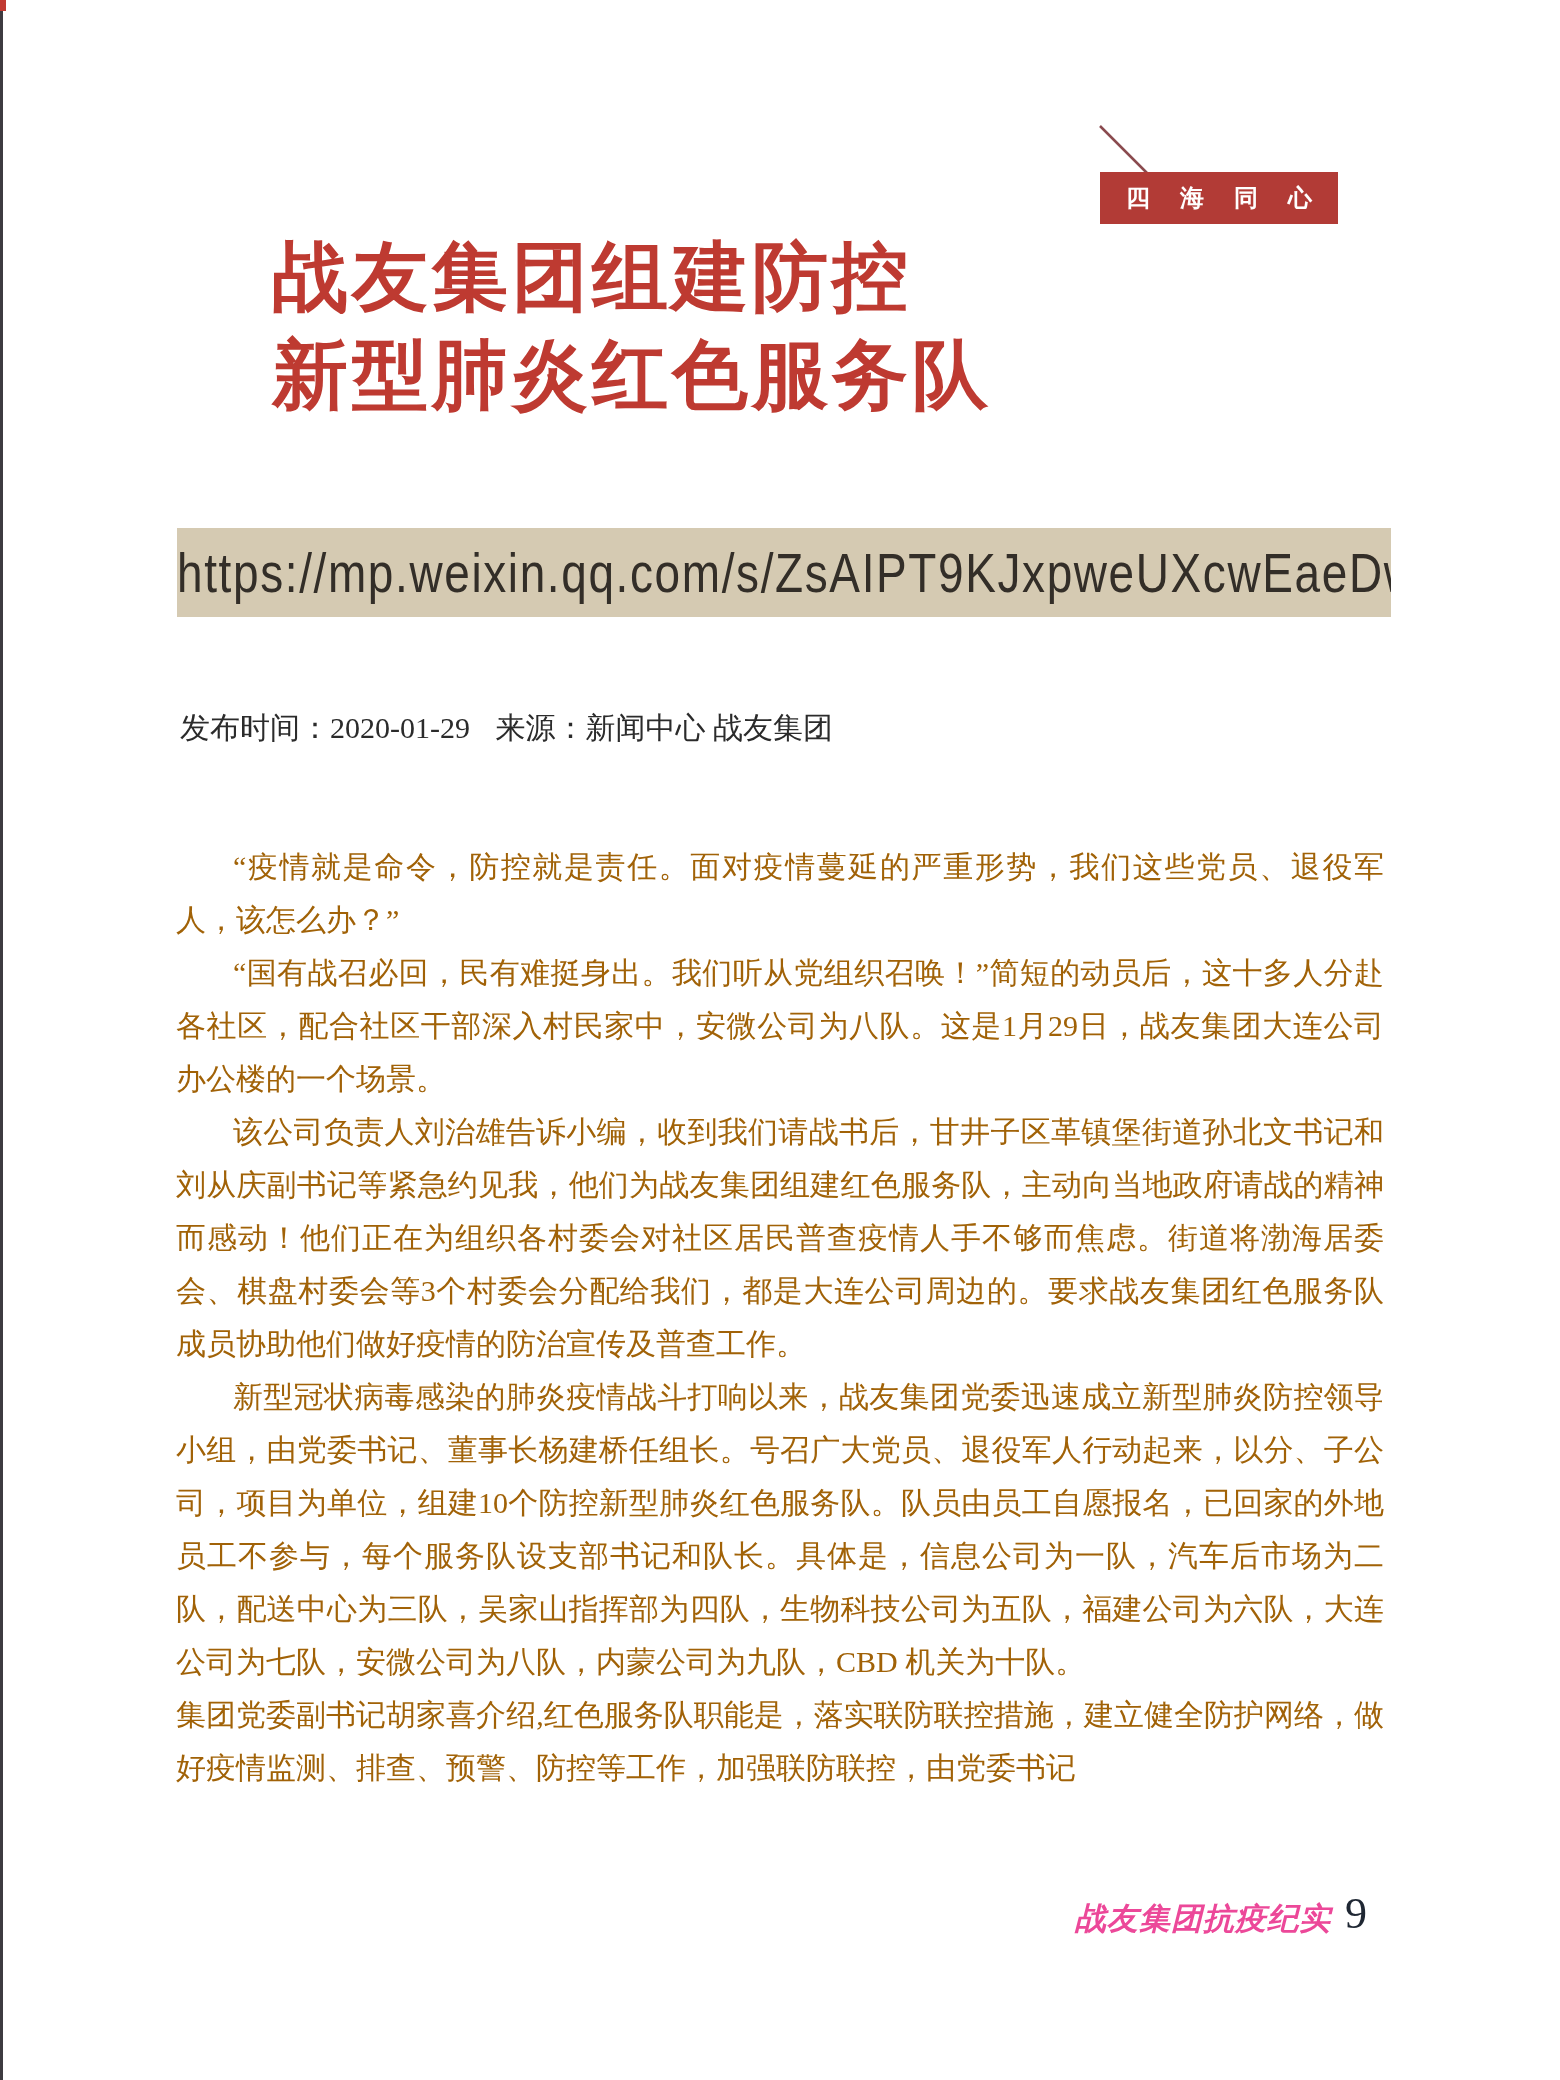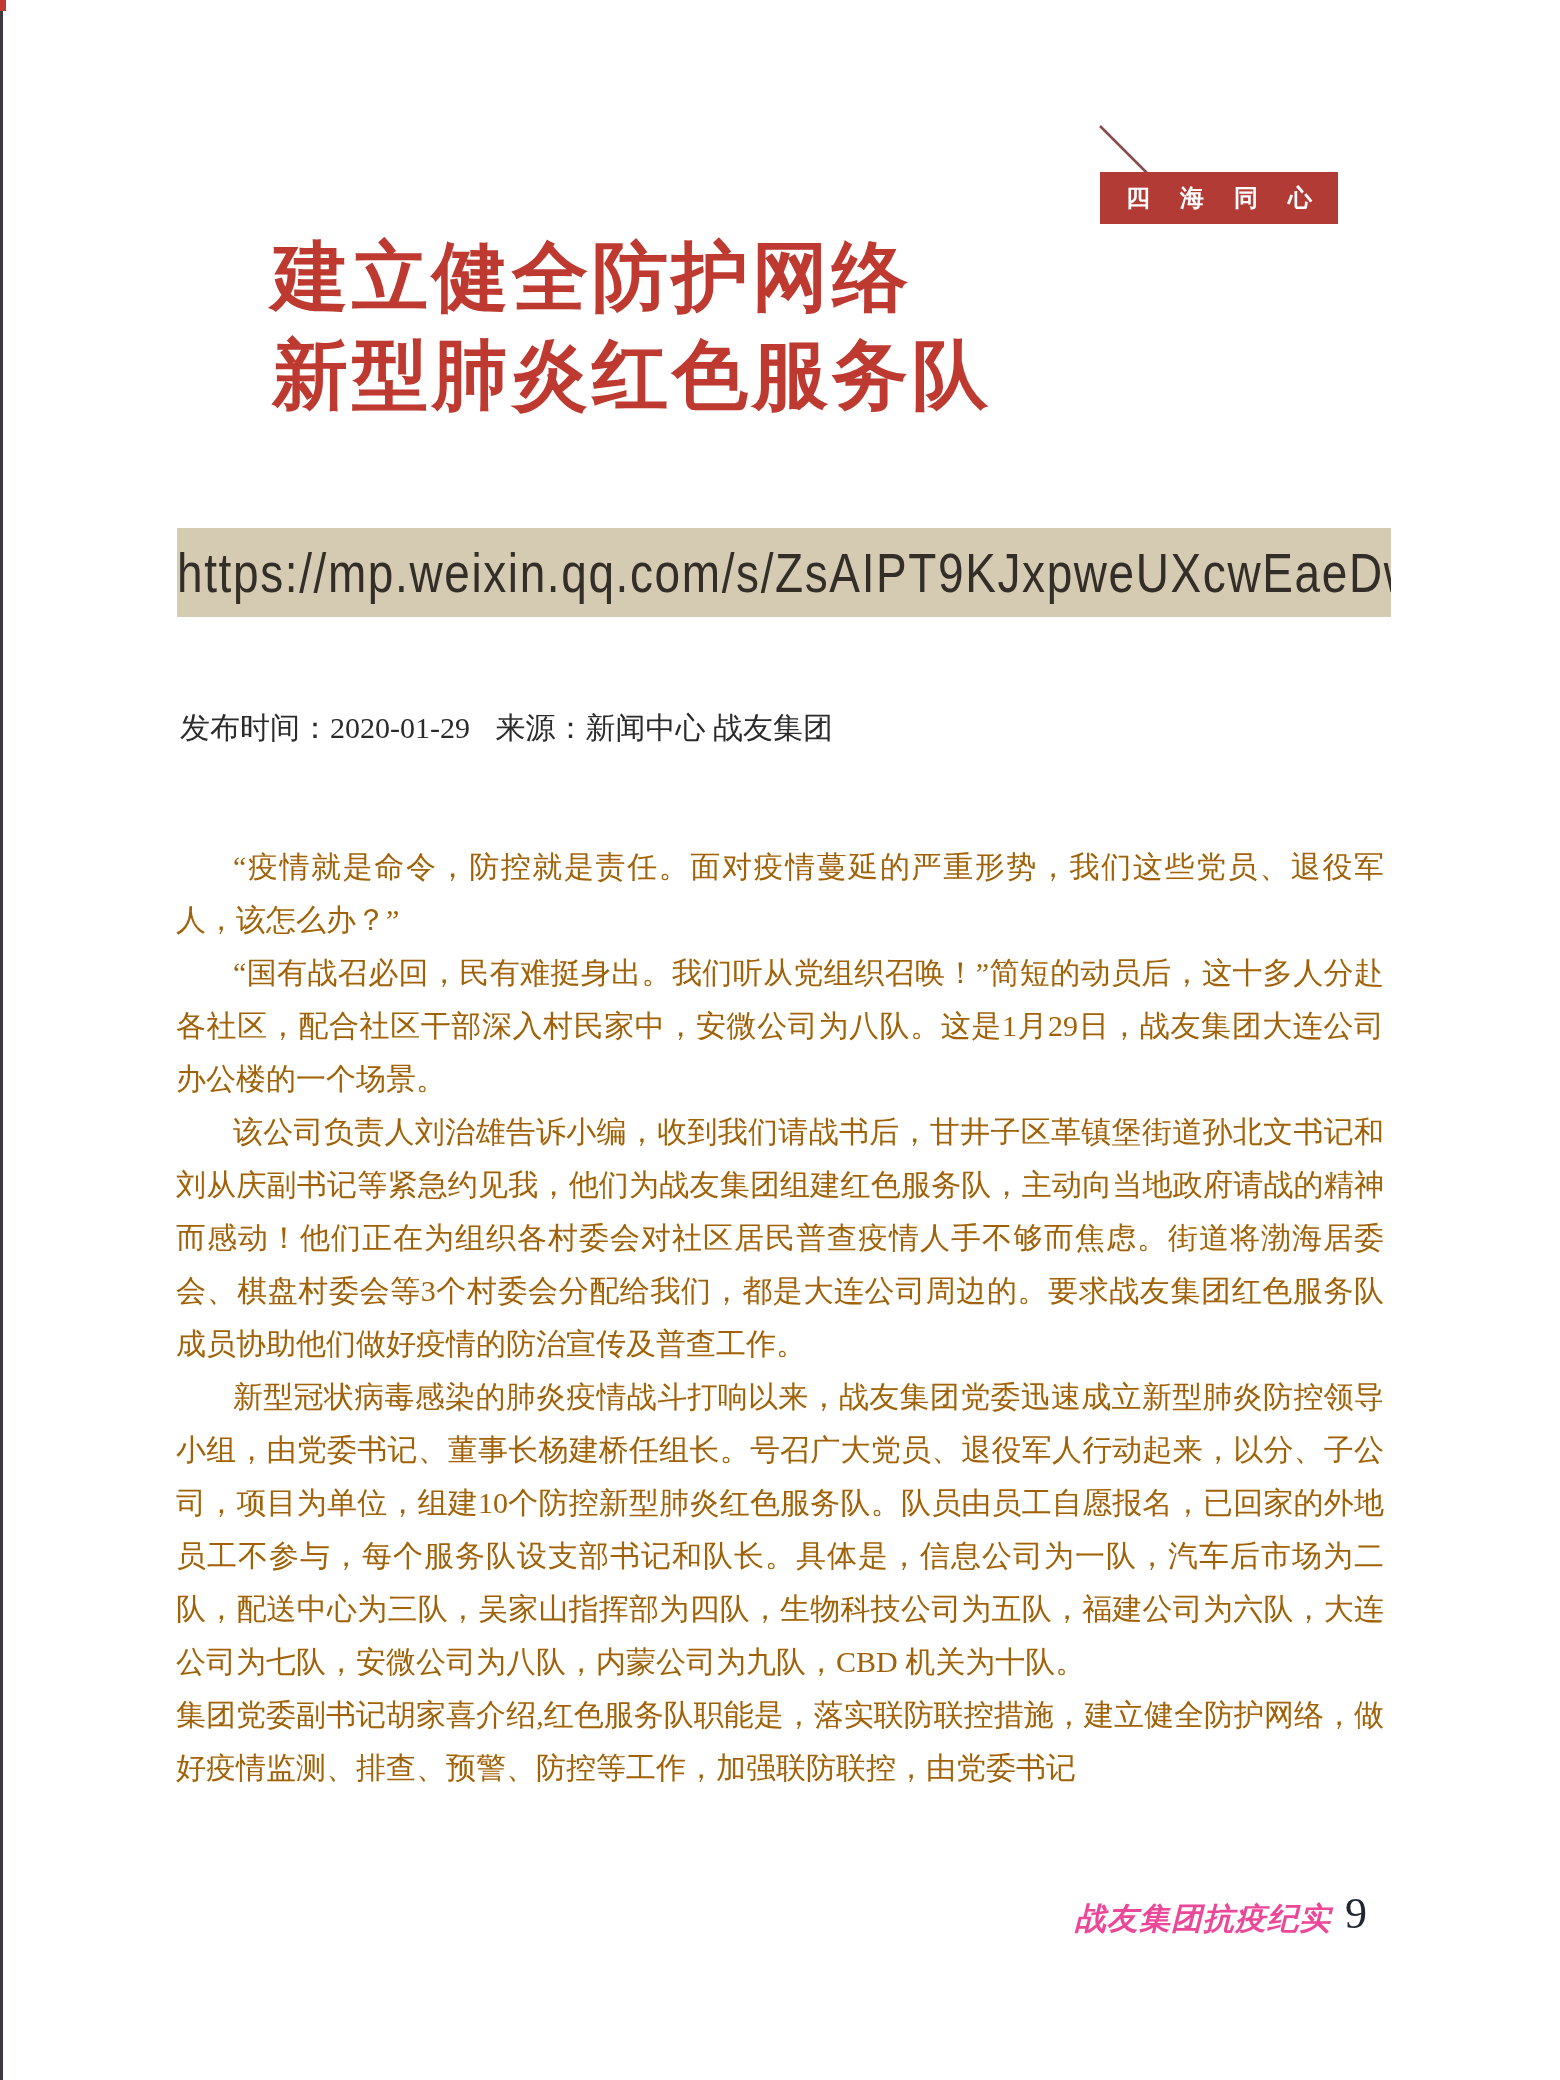--- a/index.html
+++ b/index.html
@@ -87,21 +87,21 @@
 
   <svg class="badge-diag" viewBox="0 0 60 60" width="60" height="60">
     <line x1="2" y1="2" x2="50" y2="50" stroke="#8a4a4e" stroke-width="2.5"></line>
   </svg>
 
   <div class="badge">
     <span>四 海 同 心</span>
   </div>
 
   <h1 class="title">
-    <span class="title-line">建立健全防护网络</span>
+    <span class="title-line">战友集团组建防控</span>
     <span class="title-line">新型肺炎红色服务队</span>
   </h1>
 
   <div class="link-bar">
     <span class="link-text">https://mp.weixin.qq.com/s/ZsAIPT9KJxpweUXcwEaeDw</span>
   </div>
 
   <div class="meta">
     <span>发布时间：</span><span>2020-01-29</span>
     <span class="meta-gap">来源：</span><span>新闻中心 战友集团</span>

